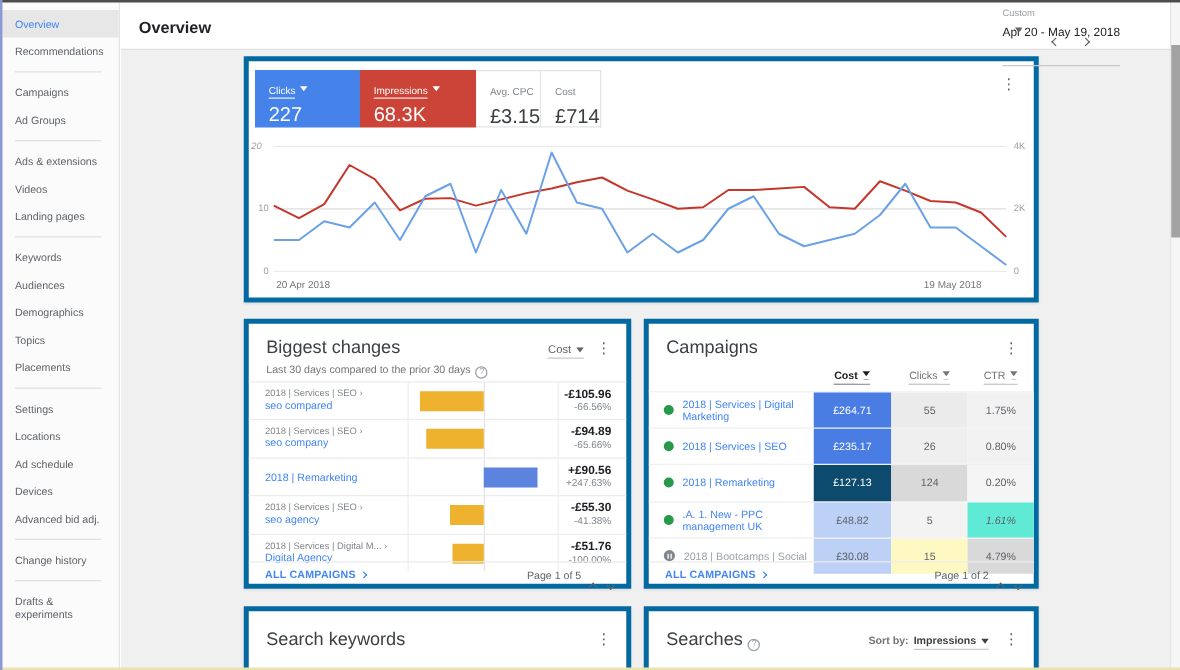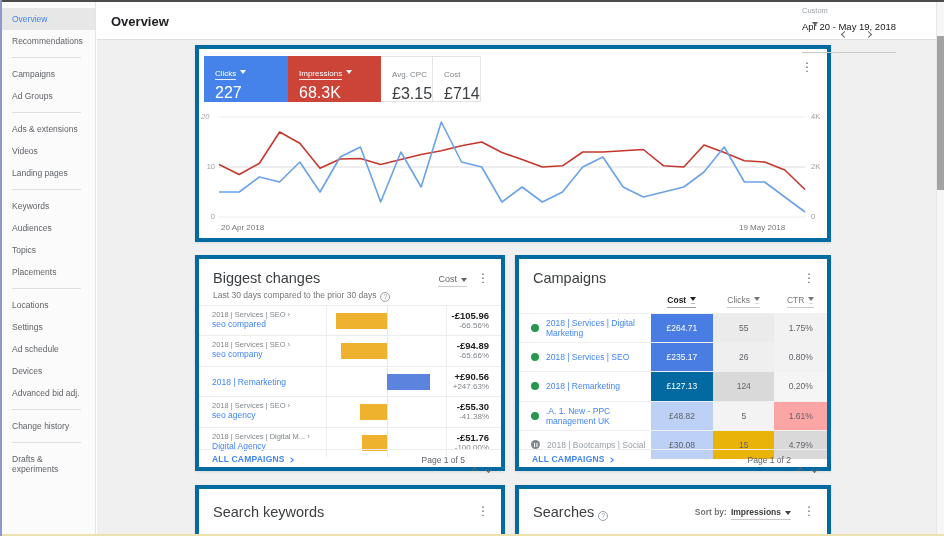--- a/index.html
+++ b/index.html
@@ -123,25 +123,26 @@
   <div class="sdiv"></div>
   <div class="snav">Campaigns</div>
   <div class="snav">Ad Groups</div>
   <div class="sdiv"></div>
   <div class="snav">Ads &amp; extensions</div>
   <div class="snav">Videos</div>
   <div class="snav">Landing pages</div>
   <div class="sdiv"></div>
   <div class="snav">Keywords</div>
   <div class="snav">Audiences</div>
+  <div class="snav">Demographics</div>
   <div class="snav">Topics</div>
   <div class="snav">Placements</div>
   <div class="sdiv"></div>
+  <div class="snav">Settings</div>
   <div class="snav">Locations</div>
-  <div class="snav">Settings</div>
   <div class="snav">Ad schedule</div>
   <div class="snav">Devices</div>
   <div class="snav">Advanced bid adj.</div>
   <div class="sdiv"></div>
   <div class="snav">Change history</div>
   <div class="sdiv"></div>
   <div class="snav">Drafts &amp; experiments</div>
 </div>
 
 <div class="topbar">
@@ -301,40 +302,40 @@
           </div>
         <div class="cell cost" style="background: rgb(74, 125, 227); color: rgb(255, 255, 255);">£235.17</div>
         <div class="cell clicks" style="background: rgb(239, 239, 239);">26</div>
         <div class="cell ctr" style="background: rgb(242, 242, 242);">0.80%</div>
       </div>
       <div class="cmp-row">
         <div class="cmp-name">
             <span class="dot"></span>
             <span class="cmp-link">2018 | Remarketing</span>
           </div>
-        <div class="cell cost" style="background: #0369a1; color: rgb(255, 255, 255);">£127.13</div>
+        <div class="cell cost" style="background: #0c4a6e; color: rgb(255, 255, 255);">£127.13</div>
         <div class="cell clicks" style="background: rgb(217, 217, 217);">124</div>
         <div class="cell ctr" style="background: rgb(245, 245, 245);">0.20%</div>
       </div>
       <div class="cmp-row">
         <div class="cmp-name">
             <span class="dot"></span>
             <span class="cmp-link">.A. 1. New - PPC management UK</span>
           </div>
         <div class="cell cost" style="background: rgb(189, 208, 245); color: rgb(95, 99, 104);">£48.82</div>
         <div class="cell clicks" style="background: rgb(243, 243, 243);">5</div>
-        <div class="cell ctr" style="background: #fca5a5;">1.61%</div>
+        <div class="cell ctr" style="background: #5eead4; font-style: italic;">1.61%</div>
       </div>
       <div class="cmp-row paused">
         <div class="cmp-name">
             <span class="dot"></span>
             <span class="cmp-link">2018 | Bootcamps | Social</span>
           </div>
         <div class="cell cost" style="background: rgb(189, 208, 245); color: rgb(95, 99, 104);">£30.08</div>
-        <div class="cell clicks" style="background: #eab308;">15</div>
+        <div class="cell clicks" style="background: #fef9c3;">15</div>
         <div class="cell ctr" style="background: rgb(217, 217, 217);">4.79%</div>
       </div>
     </div>
     <div class="card-footer">
       <span class="footer-link"><span>ALL CAMPAIGNS</span> <span class="chev right"></span></span>
       <span class="pagination">Page 1 of 2</span>
       <span class="pg-up"><span class="chev up"></span></span>
       <span class="pg-down"><span class="chev down"></span></span>
     </div>
   </div>

